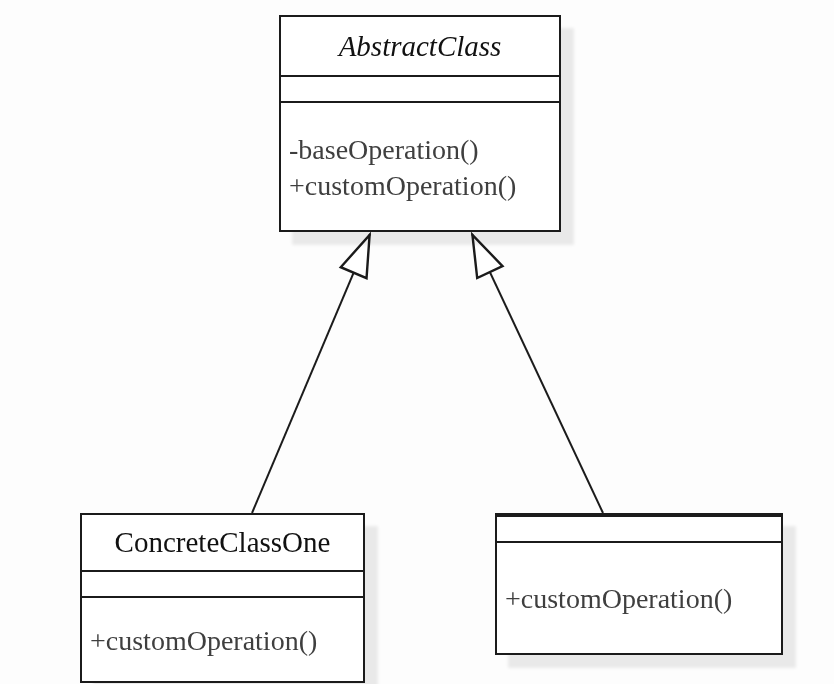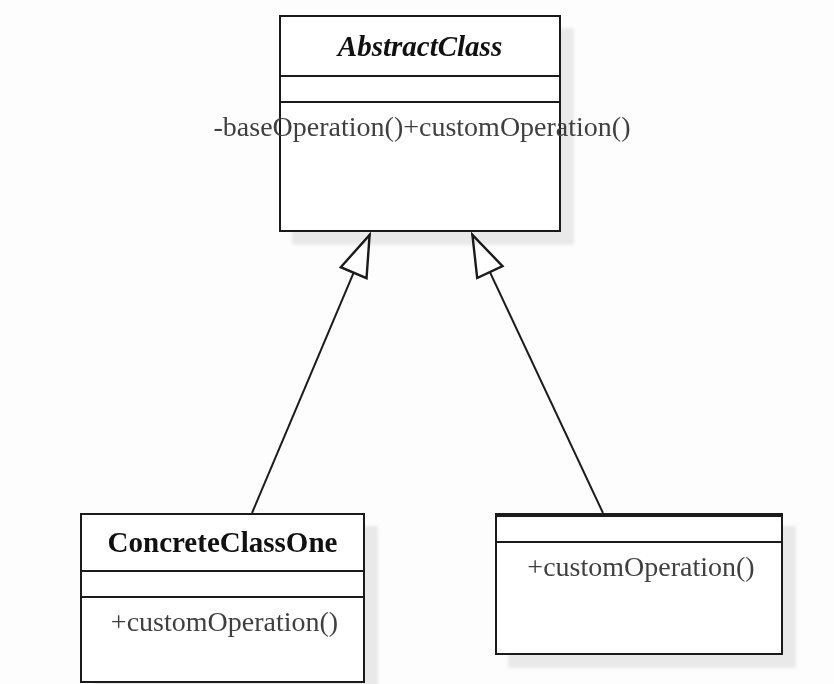--- a/index.html
+++ b/index.html
@@ -31,38 +31,38 @@
     border: 2px solid #1b1b1b;
     box-shadow: 13px 13px 3px rgba(0, 0, 0, 0.08);
     display: flex;
     flex-direction: column;
   }
   .class-title {
     flex: 0 0 auto;
     display: flex;
     align-items: center;
     justify-content: center;
-    font-weight: bold;
+    font-weight: normal;
     font-size: 29px;
     color: #111111;
     white-space: nowrap;
   }
   .abstract .class-title {
     font-style: italic;
   }
   .attrs-compartment {
     flex: 0 0 auto;
     border-top: 2px solid #1b1b1b;
   }
   .methods-compartment {
     flex: 1 1 auto;
     border-top: 2px solid #1b1b1b;
     padding: 6px 4px 4px 8px;
     display: flex;
-    flex-direction: row;
+    flex-direction: column;
     justify-content: center;
   }
   .method-label {
     font-size: 28px;
     line-height: 36px;
     color: #3f3f3f;
     white-space: nowrap;
   }
   
   #box-abstract        { left: 279px; top: 15px;  width: 282px; height: 217px; }

